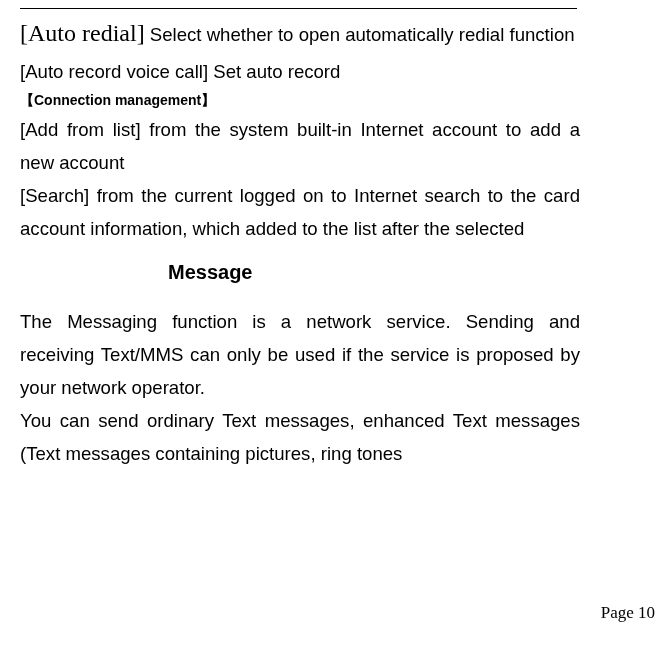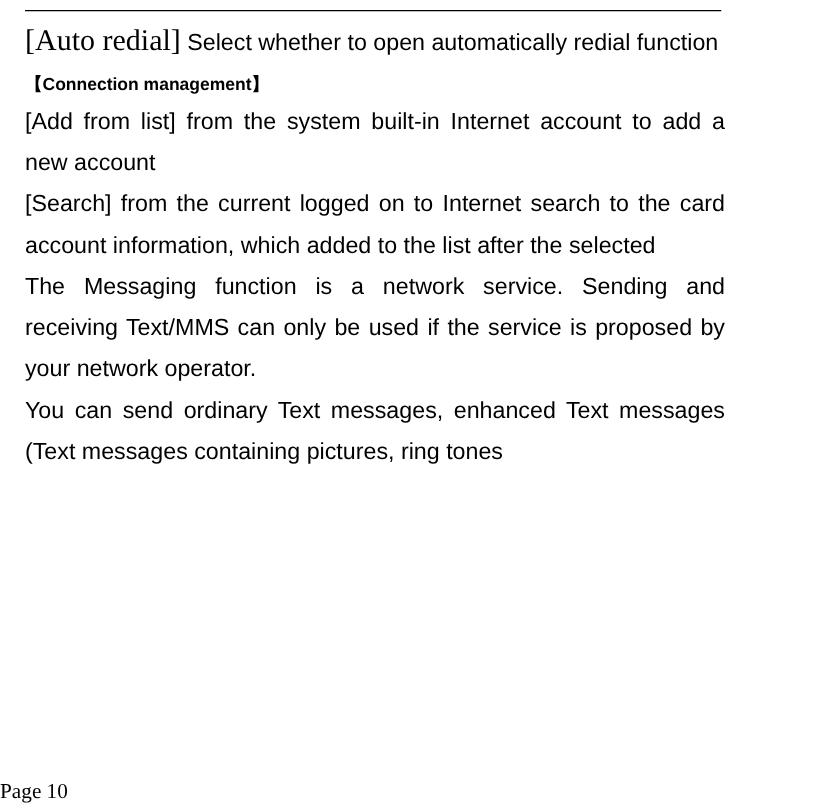--- a/index.html
+++ b/index.html
@@ -46,53 +46,58 @@
     .justified {
       text-align: justify;
       text-justify: inter-word;
       width: 560px;
     }
     .para {
       margin-bottom: 0;
     }
     .page-number {
       position: absolute;
-      bottom: 6px;
+      bottom: 26px;
       left: 0;
       width: 100%;
-      text-align: left;
+      text-align: right;
       font-family: "Times New Roman", Times, serif;
       font-size: 17px;
     }
   </style>
 </head>
 <body>
 
 <div class="content">
   <div class="top-rule"></div>
 
   <p class="line justified">
     <span class="bracket-label">[Auto redial]</span>
     <span>Select whether to open automatically redial function</span>
   </p>
 
 
+  <p class="line">
+    <span>[Auto record voice call]</span>
+    <span>Set auto record</span>
+  </p>
 
   <p class="section-heading">【Connection management】</p>
 
 
   <p class="line justified">
     <span>[Add from list]</span>
     <span>from the system built-in Internet account to add a new account</span>
   </p>
 
   <p class="line justified">
     <span>[Search]</span>
     <span>from the current logged on to Internet search to the card account information, which added to the list after the selected</span>
   </p>
 
+  <p class="message-heading">Message</p>
 
   <p class="line justified para">The Messaging function is a network service. Sending and receiving Text/MMS can only be used if the service is proposed by your network operator.</p>
 
   <p class="line justified para">You can send ordinary Text messages, enhanced Text messages (Text messages containing pictures, ring tones</p>
 </div>
 
 <div class="page-number">Page 10</div>
 
 </body></html>

